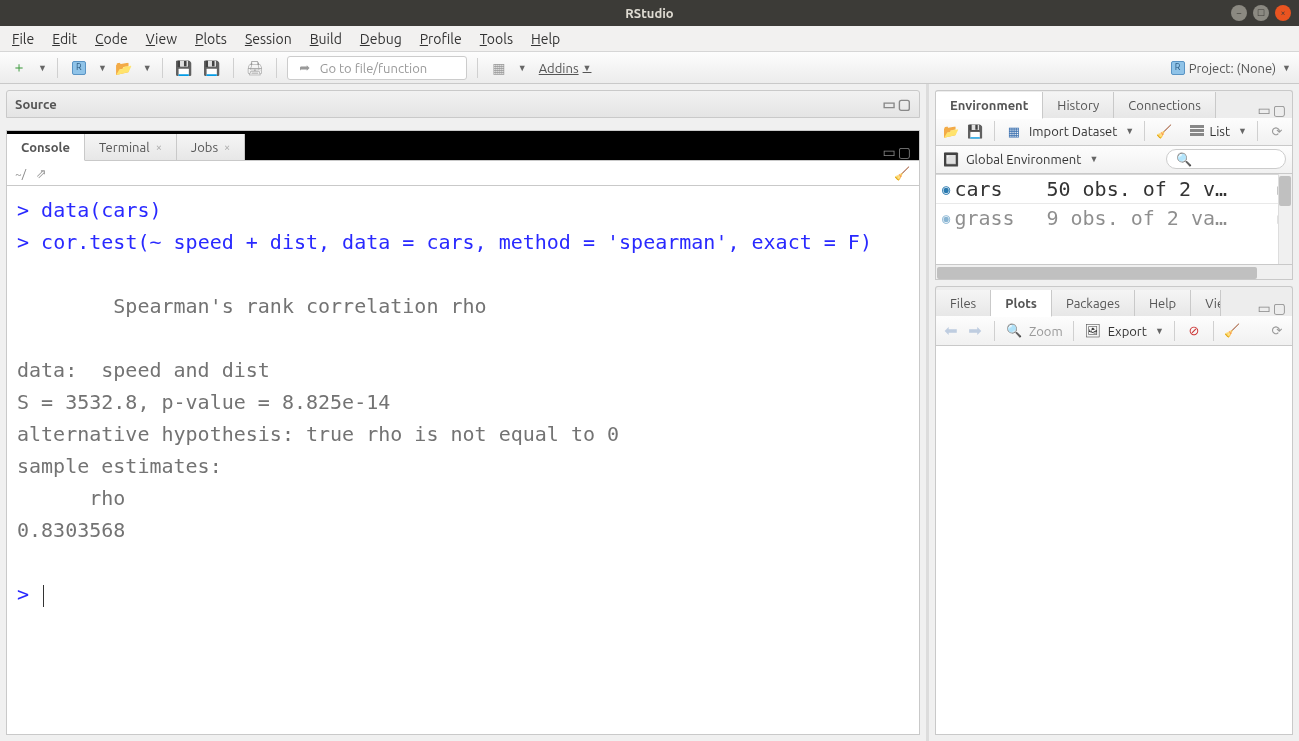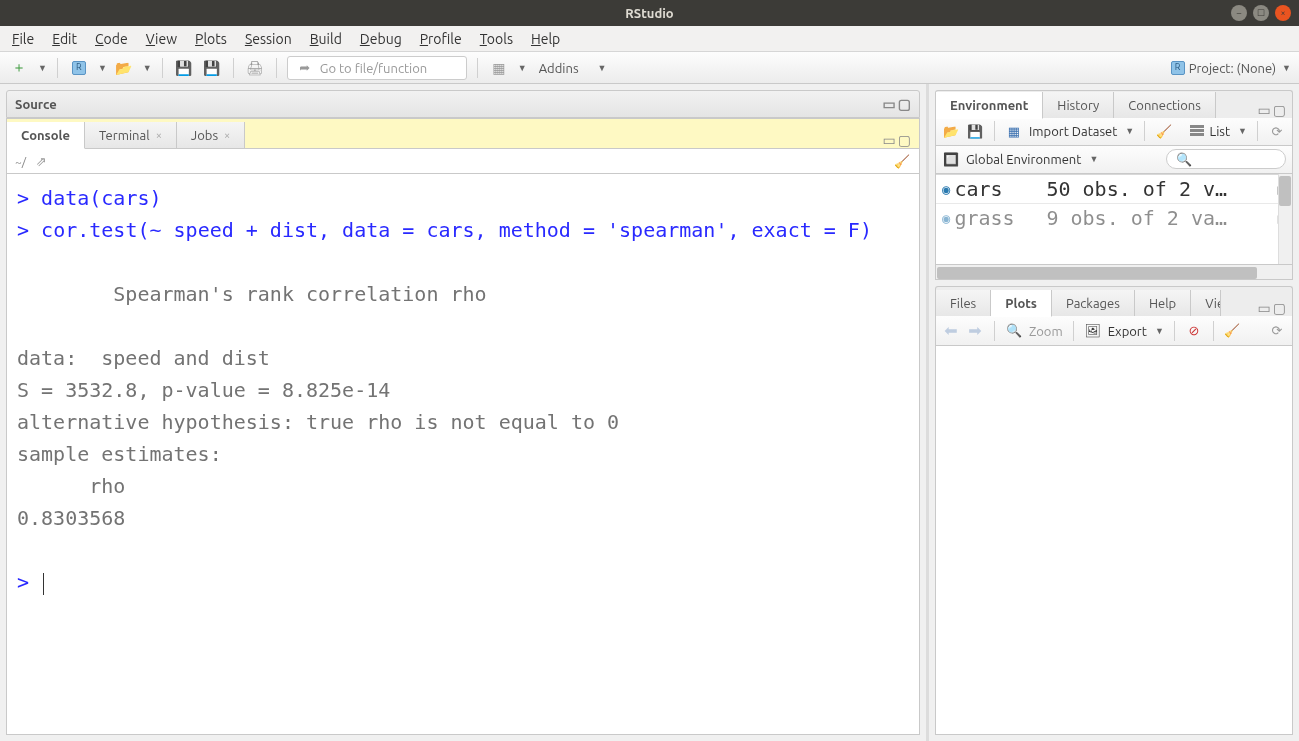--- a/index.html
+++ b/index.html
@@ -27,26 +27,26 @@
   .dd-caret { font-size: 9px; color:#666; margin-left:2px;}
   .project { margin-left:auto; display:flex; align-items:center; gap:4px; color:#555;}
   .cube-ico { width:14px; height:14px; background:#8fc3e8; border:1px solid #5a94c4; border-radius:2px; display:inline-flex; align-items:center; justify-content:center; font-size:9px; color:#2c5a80; line-height:1;}
 
   
   .main { display:flex; height: calc(741px - 26px - 26px - 32px); }
   .left-col { flex: 1; min-width:0; display:flex; flex-direction:column; border-right: 3px solid #dcdcdc;}
   .right-col{ width: 370px; display:flex; flex-direction:column; }
 
   
-  .pane-header { background: linear-gradient(#f1f1f1,#e4e4e4); border:1px solid #c9c9c9; border-radius:3px 3px 0 0; height:28px; display:flex; align-items:center; padding:0 8px; font-weight:bold; color:#555; font-size:13px; margin: 6px 6px 0 6px;}
+  .pane-header { background: linear-gradient(#f1f1f1,#e4e4e4); border:1px solid #c9c9c9; border-radius:3px 3px 0 0; height:28px; display:flex; align-items:center; padding:0 8px; font-weight:bold; color:#555; font-size:13px; margin: 6px 6px 12px 6px;}
   .pane-header .win-icons { margin-left:auto; display:flex; gap:2px; color:#888; font-size:14px;}
   .pane-header .win-icons span { cursor:default; }
 
   
-  .tab-strip { display:flex; align-items:flex-end; height:30px; gap:0; margin: 0 6px; background:#fef9c3; border:1px solid #c9c9c9; border-top:none; border-bottom:none; position:relative;}
+  .tab-strip { display:flex; align-items:flex-end; height:30px; gap:0; margin: 0 6px; background:#000000; border:1px solid #c9c9c9; border-top:none; border-bottom:none; position:relative;}
   .tab { padding: 6px 14px 6px 14px; font-size:13px; color:#555; border-right:1px solid #c9c9c9; background: linear-gradient(#f5f5f5,#e7e7e7); cursor:default; display:flex; align-items:center; gap:6px;}
   .tab.active { background:#fff; font-weight:bold; border-bottom:1px solid #fff; position:relative; top:1px;}
   .tab .close-x { color:#aaa; font-size:11px; }
   .tab-strip .win-icons { margin-left:auto; padding-right:8px; color:#888; display:flex; gap:2px; font-size:14px;}
 
   .sub-toolbar { height:26px; margin:0 6px; background:#fff; border:1px solid #c9c9c9; border-top:1px solid #c9c9c9; display:flex; align-items:center; padding:0 8px; gap:6px; color:#888; font-size:12px;}
   .sub-toolbar .right { margin-left:auto; display:flex; align-items:center; gap:6px;}
 
   
   .console-body { flex:1; margin:0 6px 6px 6px; background:#fff; border:1px solid #c9c9c9; border-top:none; padding:8px 10px; font-family: "DejaVu Sans Mono","Consolas",monospace; font-size:20px; line-height:1.6; overflow:hidden; white-space:pre-wrap; color:#333;}
@@ -84,21 +84,21 @@
   
   .ico { display:inline-flex; align-items:center; justify-content:center; width:18px; height:18px; font-size:13px;}
   .arrow-l, .arrow-r { color:#bfcde0; font-size:16px; }
   .folder { color:#d9a23e; }
   .save   { color:#3a70b0; }
   .broom  { color:#caa96f; }
   .green  { color:#3c9a3c; }
   .blue   { color:#3a70b0; }
   .grey   { color:#999;}
   .red    { color:#c33;}
-  .addins { display:flex; align-items:center; gap:17px; color:#555; padding:0 6px;}
+  .addins { display:flex; align-items:center; gap:2px; color:#555; padding:0 6px;text-decoration:underline;}
   
   
   .list-ico { width:14px; height:12px; display:inline-block; background:
     linear-gradient(#888,#888) 0 0/100% 3px no-repeat,
     linear-gradient(#888,#888) 0 4px/100% 3px no-repeat,
     linear-gradient(#888,#888) 0 8px/100% 3px no-repeat;
   }
 </style>
 </head>
 <body>

